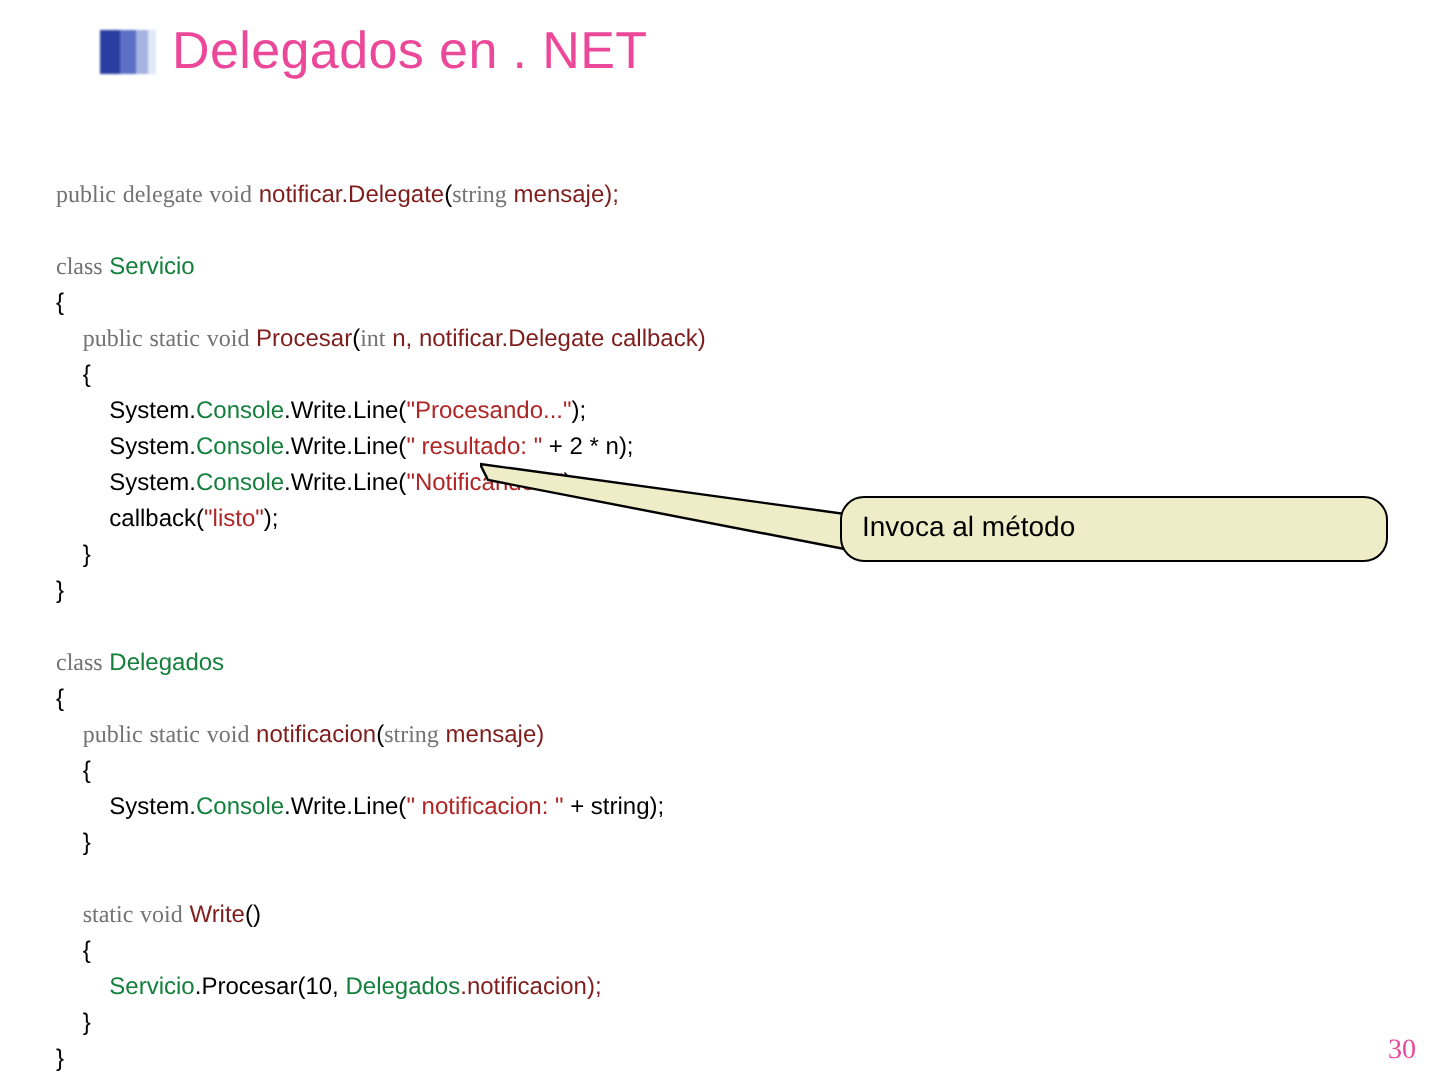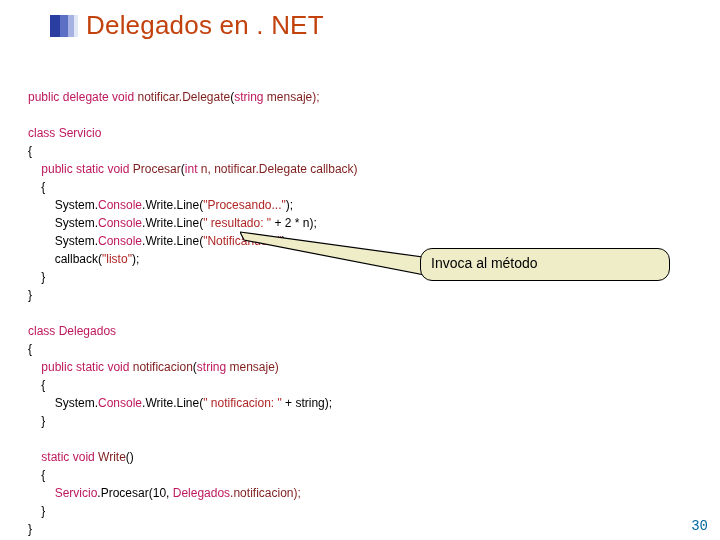--- a/index.html
+++ b/index.html
@@ -21,42 +21,42 @@
     align-items: center;
   }
   .accent {
     width: 28px;
     height: 22px;
     margin-right: 8px;
     filter: blur(0.4px);
   }
   .title {
     font-size: 26px;
-    color: #c2410c;
+    color: #ec4899;
     letter-spacing: 0.2px;
   }
   .code {
     position: absolute;
     top: 70px;
     left: 28px;
     font-family: Verdana, Arial, sans-serif;
     font-size: 12px;
     line-height: 18px;
     white-space: pre;
     color: #000;
   }
-  .kw  { color: #be185d; }
-  .typ { color: #be185d; }
+  .kw  { color: #737373; font-family: Liberation Serif, serif; }
+  .typ { color: #15803d; }
   .str { color: #b02626; }
   .dim { color: #7f1d1d; }
   .callout {
     position: absolute;
     top: 248px;
     left: 420px;
-    width: 250px;
+    width: 274px;
     background: #efecc8;
     border: 1.5px solid #000;
     border-radius: 12px;
     padding: 6px 14px 8px 10px;
     font-family: Arial, sans-serif;
     font-size: 14px;
     line-height: 17px;
     color: #000;
   }
   .pointer {
@@ -64,23 +64,23 @@
     top: 230px;
     left: 240px;
     width: 200px;
     height: 50px;
     pointer-events: none;
   }
   .pagenum {
     position: absolute;
     bottom: 6px;
     right: 12px;
-    font-family: Liberation Mono, monospace;
+    font-family: Liberation Serif, serif;
     font-size: 14px;
-    color: #0369a1;
+    color: #ec4899;
   }
 </style>
 </head>
 <body>
 
 <div class="title-row">
   <svg class="accent" viewBox="0 0 28 22">
     <rect x="0" y="0" width="10" height="22" fill="#2a3da0"></rect>
     <rect x="10" y="0" width="8" height="22" fill="#5b6fc4"></rect>
     <rect x="18" y="0" width="6" height="22" fill="#a6b3e2"></rect>

